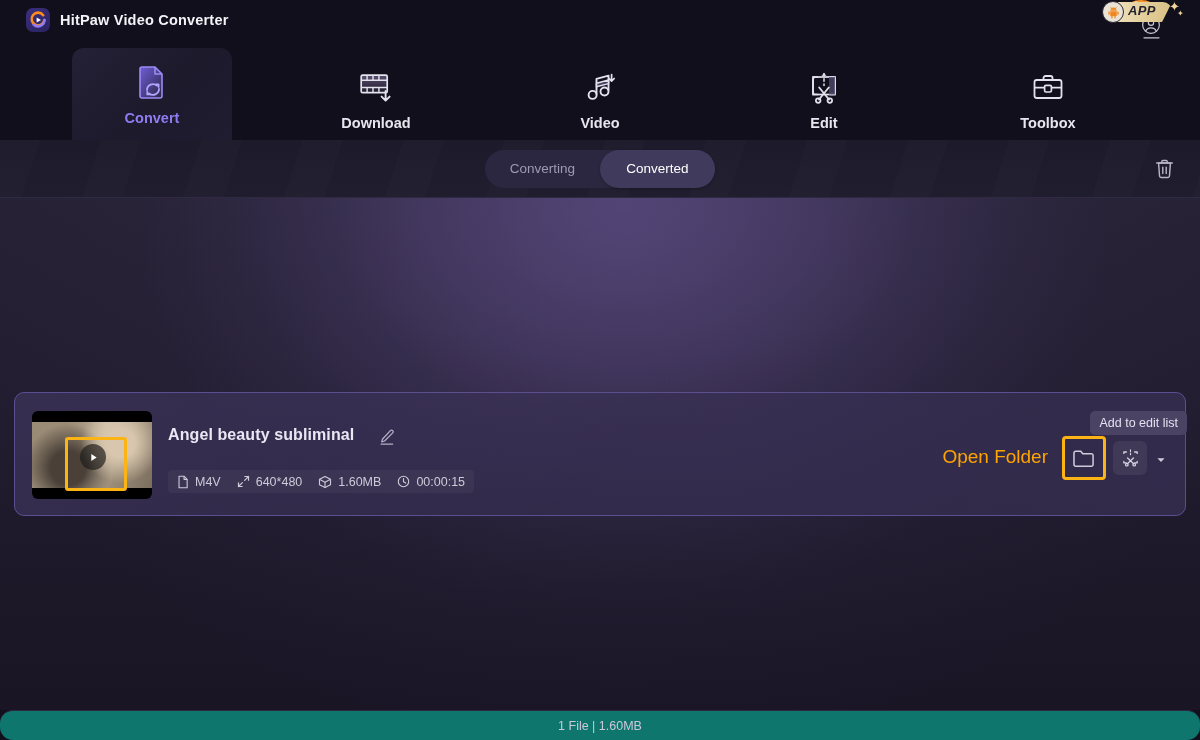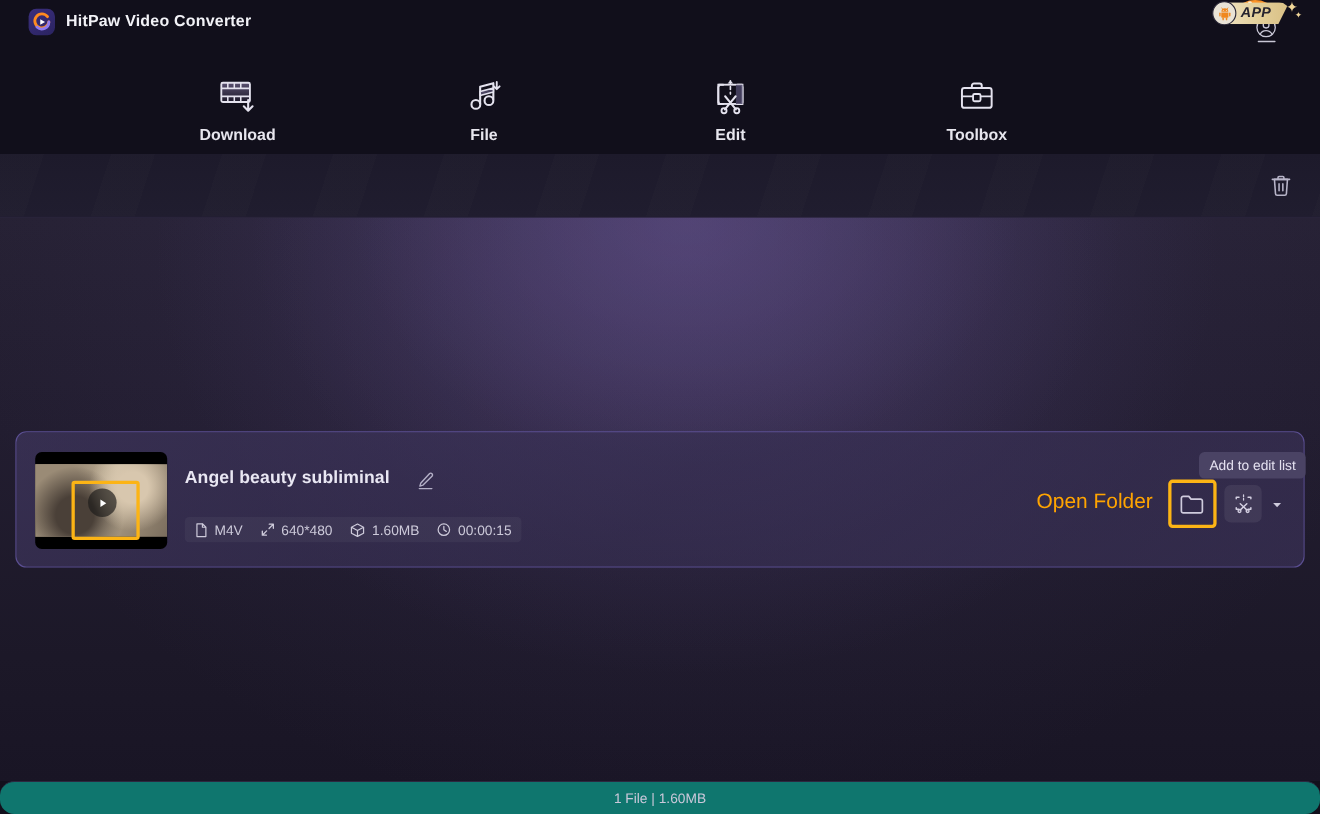--- a/index.html
+++ b/index.html
@@ -335,20 +335,37 @@
       <div class="tb-icon close">
         <svg width="16" height="16" viewBox="0 0 16 16">
             <path d="M2.6 2.6 13.4 13.4M13.4 2.6 2.6 13.4" stroke="currentColor" stroke-width="1.3" stroke-linecap="round"></path>
           </svg>
       </div>
     </div>
   </div>
 
   <div class="nav">
 
+    <div class="tab active">
+      <span class="ticon">
+        <svg width="36" height="38" viewBox="0 0 36 38">
+          <defs>
+              <linearGradient id="g1" x1="0" y1="0" x2="1" y2="1">
+            <stop offset="0" stop-color="#6f5fd6"></stop>
+                <stop offset="1" stop-color="#2a2546"></stop>
+              </linearGradient>
+            </defs>
+          <path d="M8 3h13l7 7v22a2 2 0 0 1-2 2H8a2 2 0 0 1-2-2V5a2 2 0 0 1 2-2z" fill="url(#g1)" stroke="#9b8af5" stroke-width="1.6" stroke-linejoin="round"></path>
+          <path d="M21 3v7h7" fill="none" stroke="#9b8af5" stroke-width="1.6" stroke-linejoin="round"></path>
+          <path d="M13 26a6 6 0 0 1 10-4.3M25 25a6 6 0 0 1-10 4.3" fill="none" stroke="#b3a5ff" stroke-width="1.8" stroke-linecap="round"></path>
+          <path d="M22 20.5h2.6V23M15.9 30.4h-2.6v-2.5" fill="none" stroke="#b3a5ff" stroke-width="1.8" stroke-linecap="round" stroke-linejoin="round"></path>
+        </svg>
+      </span>
+      <span class="tlabel">Convert</span>
+    </div>
 
     <div class="tab-spacer"></div>
 
     <div class="tab">
       <span class="ticon">
         <svg width="36" height="34" viewBox="0 0 36 34">
           <defs>
               <linearGradient id="g2" x1="0" y1="0" x2="0" y2="1">
             <stop offset="0" stop-color="#5a5170"></stop>
                 <stop offset="1" stop-color="#1c1829"></stop>
@@ -374,21 +391,21 @@
                 <stop offset="1" stop-color="#23203a"></stop>
               </linearGradient>
             </defs>
           <path d="M13.5 23.5V7.8l12-3.2v15" fill="none" stroke="#e4e2ee" stroke-width="1.9" stroke-linejoin="round"></path>
           <path d="M13.5 12.2 25.5 9v3.6l-12 3.2z" fill="url(#g3)" stroke="#e4e2ee" stroke-width="1.5" stroke-linejoin="round"></path>
           <circle cx="9.6" cy="23.9" r="4" fill="none" stroke="#e4e2ee" stroke-width="1.9"></circle>
           <circle cx="21.5" cy="20.5" r="4" fill="none" stroke="#e4e2ee" stroke-width="1.9"></circle>
           <path d="M28.6 3.5v6M28.6 10.1l-2.6-2.6M28.6 10.1l2.6-2.6" fill="none" stroke="#e4e2ee" stroke-width="1.7" stroke-linecap="round" stroke-linejoin="round"></path>
         </svg>
       </span>
-      <span class="tlabel">File</span>
+      <span class="tlabel">Video</span>
     </div>
 
     <div class="tab-spacer"></div>
 
     <div class="tab">
       <span class="ticon">
         <svg width="36" height="36" viewBox="0 0 36 36">
           <path d="M7.5 8.5v-1.5h4M28.5 8.5v-1.5h-4M7.5 23v1.5h4M28.5 23v1.5h-4M7 9v14M29 9v14" fill="none" stroke="#e4e2ee" stroke-width="1.7" stroke-linecap="round" stroke-linejoin="round"></path>
           <rect x="7" y="7" width="22" height="17.5" fill="none" stroke="#e4e2ee" stroke-width="1.7"></rect>
           <path d="M23 7h6v17.5h-6z" fill="#4b4566" opacity=".85"></path>
@@ -411,20 +428,24 @@
           <rect x="3.5" y="7" width="27" height="18" rx="2.2" fill="none" stroke="#e4e2ee" stroke-width="1.8"></rect>
           <rect x="13.6" y="12.4" width="6.8" height="6.6" rx="1.4" fill="none" stroke="#e4e2ee" stroke-width="1.7"></rect>
           <path d="M3.5 14.6h10.1M20.4 14.6h10.1" stroke="#e4e2ee" stroke-width="1.7"></path>
         </svg>
       </span>
       <span class="tlabel">Toolbox</span>
     </div>
   </div>
 
   <div class="toolbar">
+    <div class="segment">
+      <div class="seg-btn">Converting</div>
+      <div class="seg-btn sel">Converted</div>
+    </div>
     <div class="hl-seg"></div>
     <div class="trash-btn">
       <svg width="21" height="22" viewBox="0 0 22 23">
         <path d="M2.8 5.3h16.4" stroke="currentColor" stroke-width="1.5" stroke-linecap="round"></path>
         <path d="M8.2 5.3V3.6a1 1 0 0 1 1-1h3.6a1 1 0 0 1 1 1v1.7" fill="none" stroke="currentColor" stroke-width="1.5"></path>
         <path d="M4.8 5.3h12.4l-1 13.6a1.6 1.6 0 0 1-1.6 1.5H7.4a1.6 1.6 0 0 1-1.6-1.5z" fill="none" stroke="currentColor" stroke-width="1.5" stroke-linejoin="round"></path>
         <path d="M9.2 9.6v6.6M12.8 9.6v6.6" stroke="currentColor" stroke-width="1.5" stroke-linecap="round"></path>
       </svg>
     </div>
   </div>

